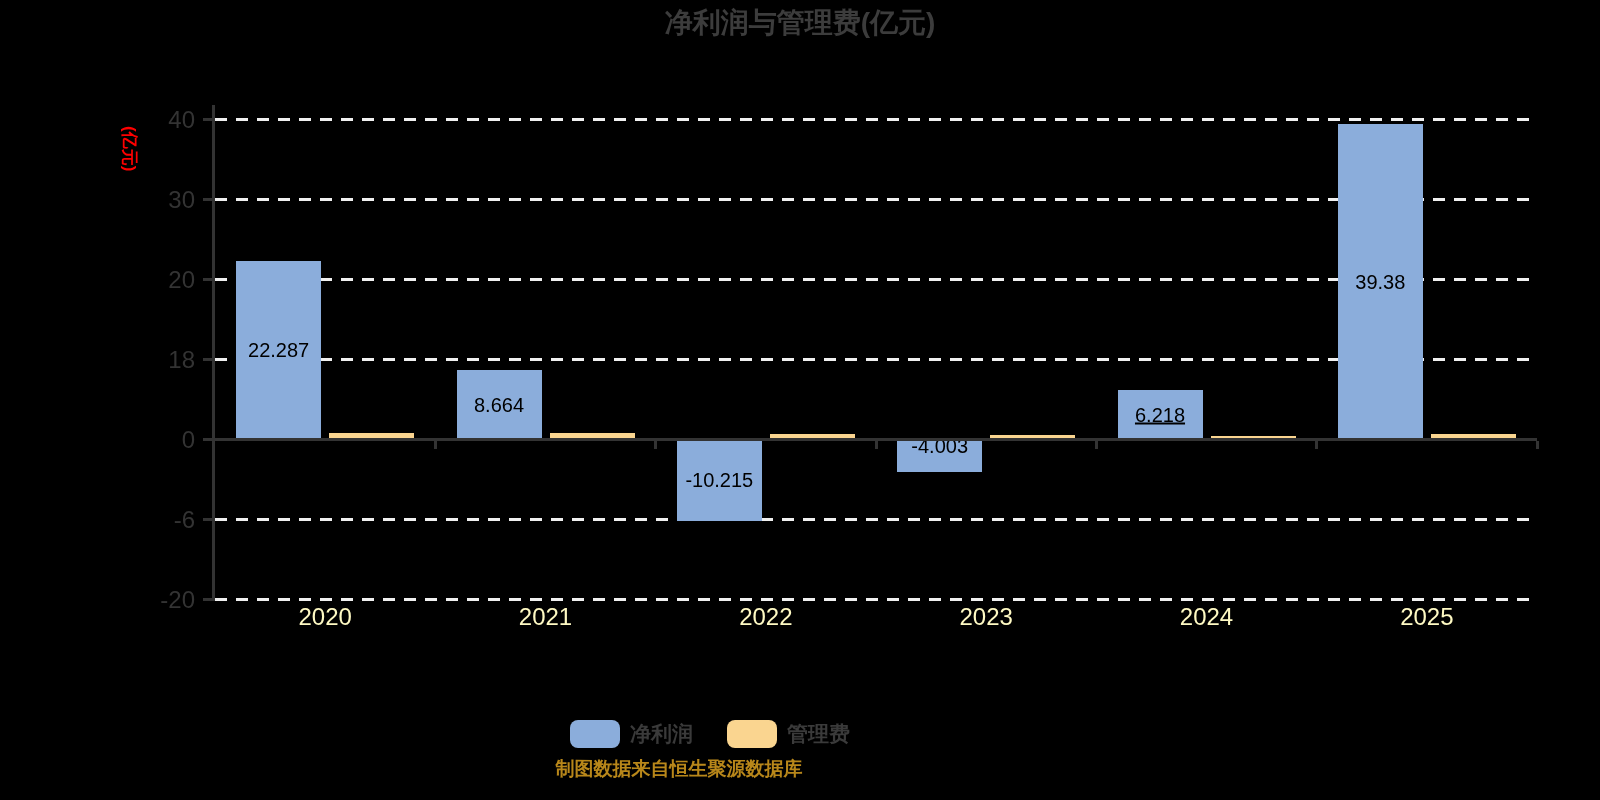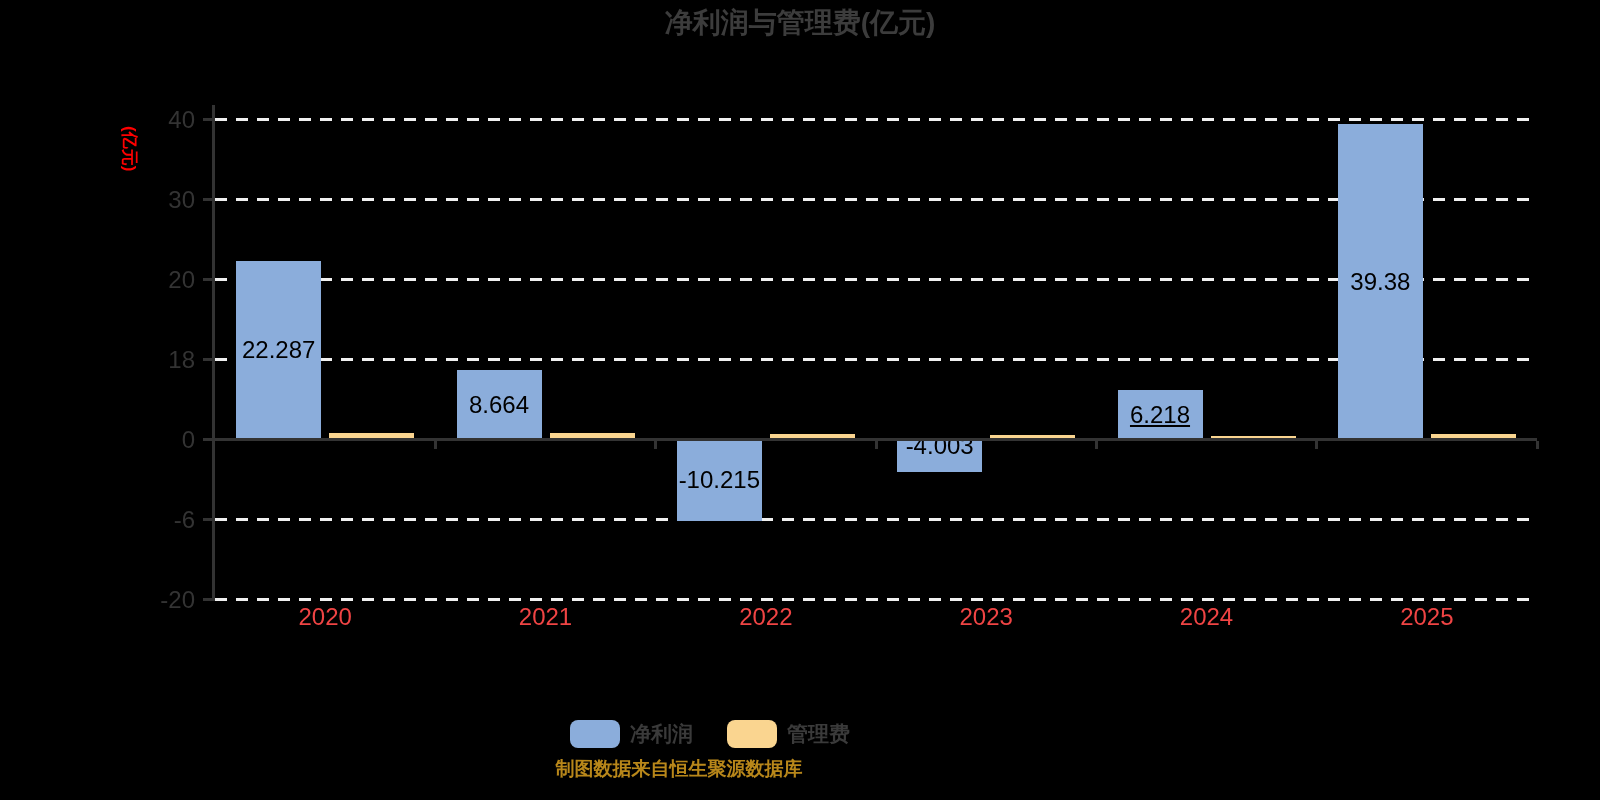--- a/index.html
+++ b/index.html
@@ -23,26 +23,26 @@
     background:repeating-linear-gradient(90deg,#F0F0F0 0 12px,transparent 12px 21px);
   }
   .ytick-label{
     position:absolute;left:100px;width:95px;text-align:right;
     font-size:24px;line-height:30px;color:#333333;
   }
   .ytick-mark{position:absolute;left:203px;width:12px;height:3px;background:#333333;}
   .xtick-mark{position:absolute;top:441px;width:3px;height:8px;background:#333333;}
   .xtick-label{
     position:absolute;top:603px;width:120px;text-align:center;
-    font-size:24px;color:#ef4444;
+    font-size:24px;color:#fef9c3;
   }
   .bar{position:absolute;}
   .bar-label{
     position:absolute;transform:translate(-50%,-50%);
-    font-size:24px;color:#000000;white-space:nowrap;
+    font-size:20px;color:#000000;white-space:nowrap;
   }
   .zero-line{position:absolute;left:215px;top:438px;width:1322px;height:3px;background:#333333;}
   .y-axis-line{position:absolute;left:212px;top:105px;width:3px;height:496px;background:#333333;}
   .legend{
     position:absolute;top:720px;left:0;width:1420px;
     display:flex;justify-content:center;align-items:center;gap:34px;
   }
   .legend-item{display:flex;align-items:center;gap:10px;}
   .legend-swatch{width:50px;height:28px;border-radius:8px;}
   .legend-label{font-size:21px;font-weight:600;color:#3A3A3A;}

